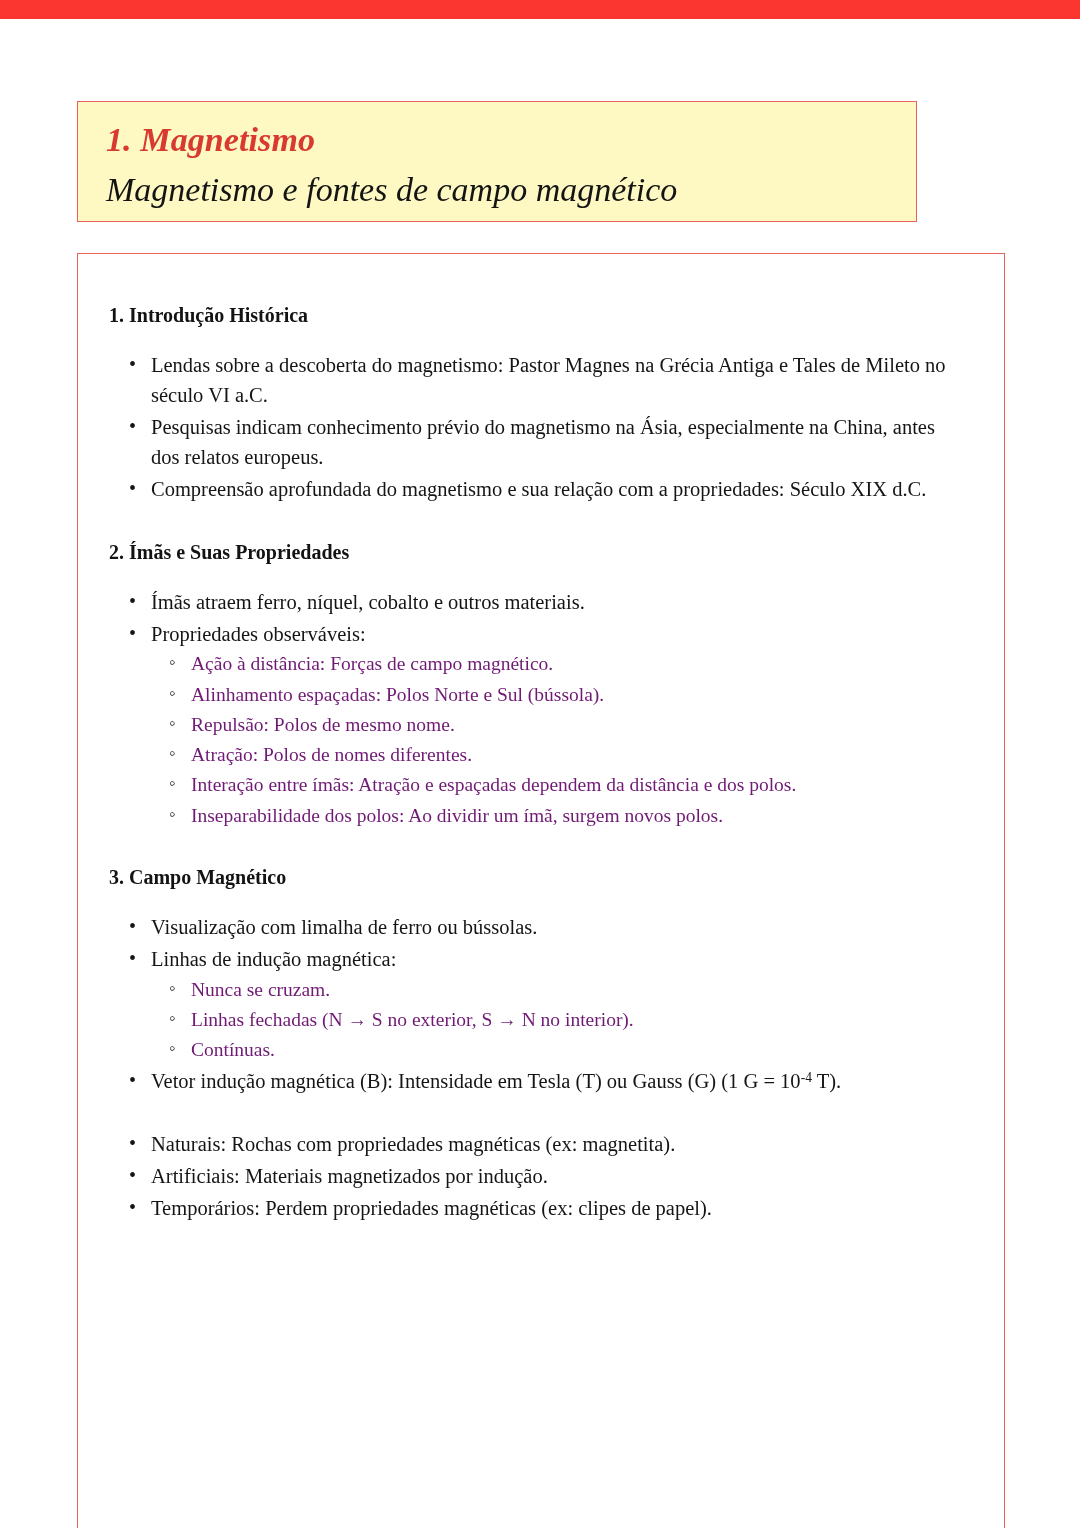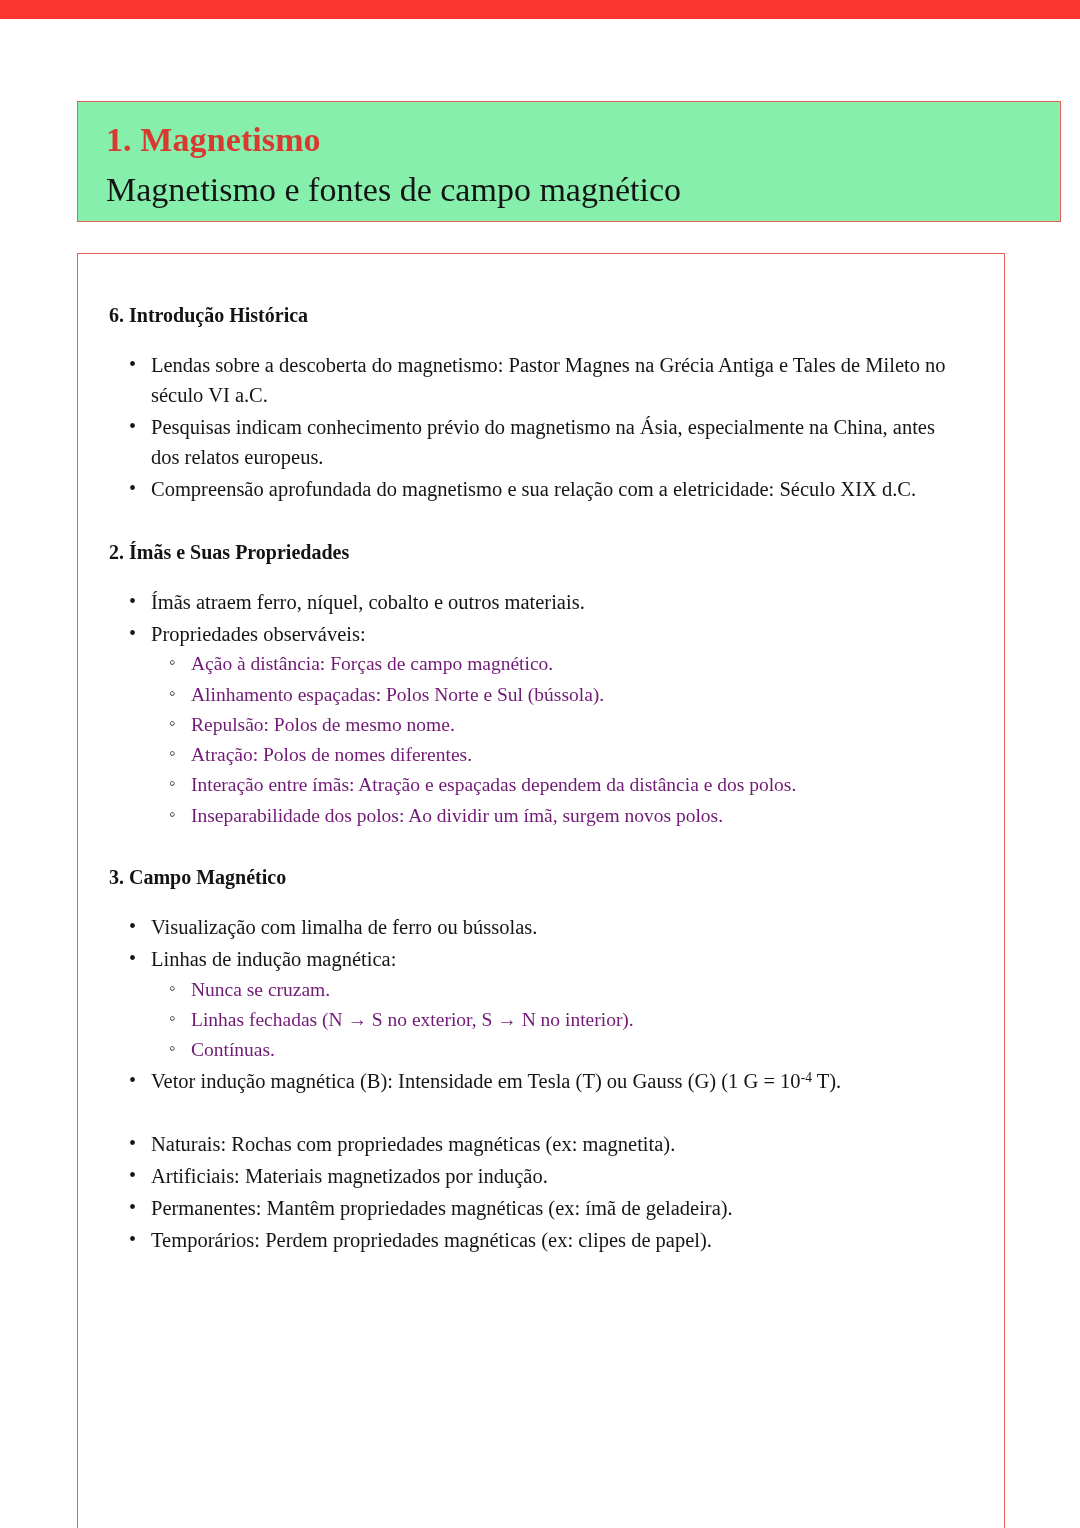--- a/index.html
+++ b/index.html
@@ -33,26 +33,27 @@
     top: 19px;
     left: 0;
     width: 1080px;
   }
 
   
   .header-card {
     position: absolute;
     top: 82px;
     left: 77px;
-    width: 984px;
+    width: 840px;
     height: 121px;
     border: 1.5px solid #e8615c;
-    background: #86efac;
+    background: #fef9c3;
     box-sizing: border-box;
     padding: 18px 0 0 28px;
+    font-style: italic;
   }
   .doc-title {
     font-size: 34px;
     font-weight: bold;
     color: #d83a30;
     line-height: 1.18;
     letter-spacing: 0.1px;
     margin: 0;
     padding: 0;
   }
@@ -148,30 +149,30 @@
 <div class="page">
 
   <div class="header-card">
     <div class="doc-title">1. Magnetismo</div>
     <div class="doc-subtitle">Magnetismo e fontes de campo magnético</div>
   </div>
 
   <div class="body-card">
     <div id="sections-root">
         <div class="section">
-          <div class="section-heading">6. Introdução Histórica</div>
+          <div class="section-heading">1. Introdução Histórica</div>
           <ul class="lvl1">
             <li class="item">
               <span class="b-text">Lendas sobre a descoberta do magnetismo: Pastor Magnes na Grécia Antiga e Tales de Mileto no século VI a.C.</span>
             </li>
             <li class="item">
               <span class="b-text">Pesquisas indicam conhecimento prévio do magnetismo na Ásia, especialmente na China, antes dos relatos europeus.</span>
             </li>
             <li class="item">
-              <span class="b-text">Compreensão aprofundada do magnetismo e sua relação com a eletricidade: Século XIX d.C.</span>
+              <span class="b-text">Compreensão aprofundada do magnetismo e sua relação com a propriedades: Século XIX d.C.</span>
             </li>
           </ul>
         </div>
         <div class="section">
           <div class="section-heading">2. Ímãs e Suas Propriedades</div>
           <ul class="lvl1">
             <li class="item">
               <span class="b-text">Ímãs atraem ferro, níquel, cobalto e outros materiais.</span>
             </li>
             <li class="item">
@@ -208,23 +209,20 @@
         </div>
         <div class="section">
           <ul class="lvl1">
             <li class="item">
               <span class="b-text">Naturais: Rochas com propriedades magnéticas (ex: magnetita).</span>
             </li>
             <li class="item">
               <span class="b-text">Artificiais: Materiais magnetizados por indução.</span>
             </li>
             <li class="item">
-              <span class="b-text">Permanentes: Mantêm propriedades magnéticas (ex: ímã de geladeira).</span>
-            </li>
-            <li class="item">
               <span class="b-text">Temporários: Perdem propriedades magnéticas (ex: clipes de papel).</span>
             </li>
           </ul>
         </div>
       </div>
   </div>
 
 </div>
 
 </body></html>

